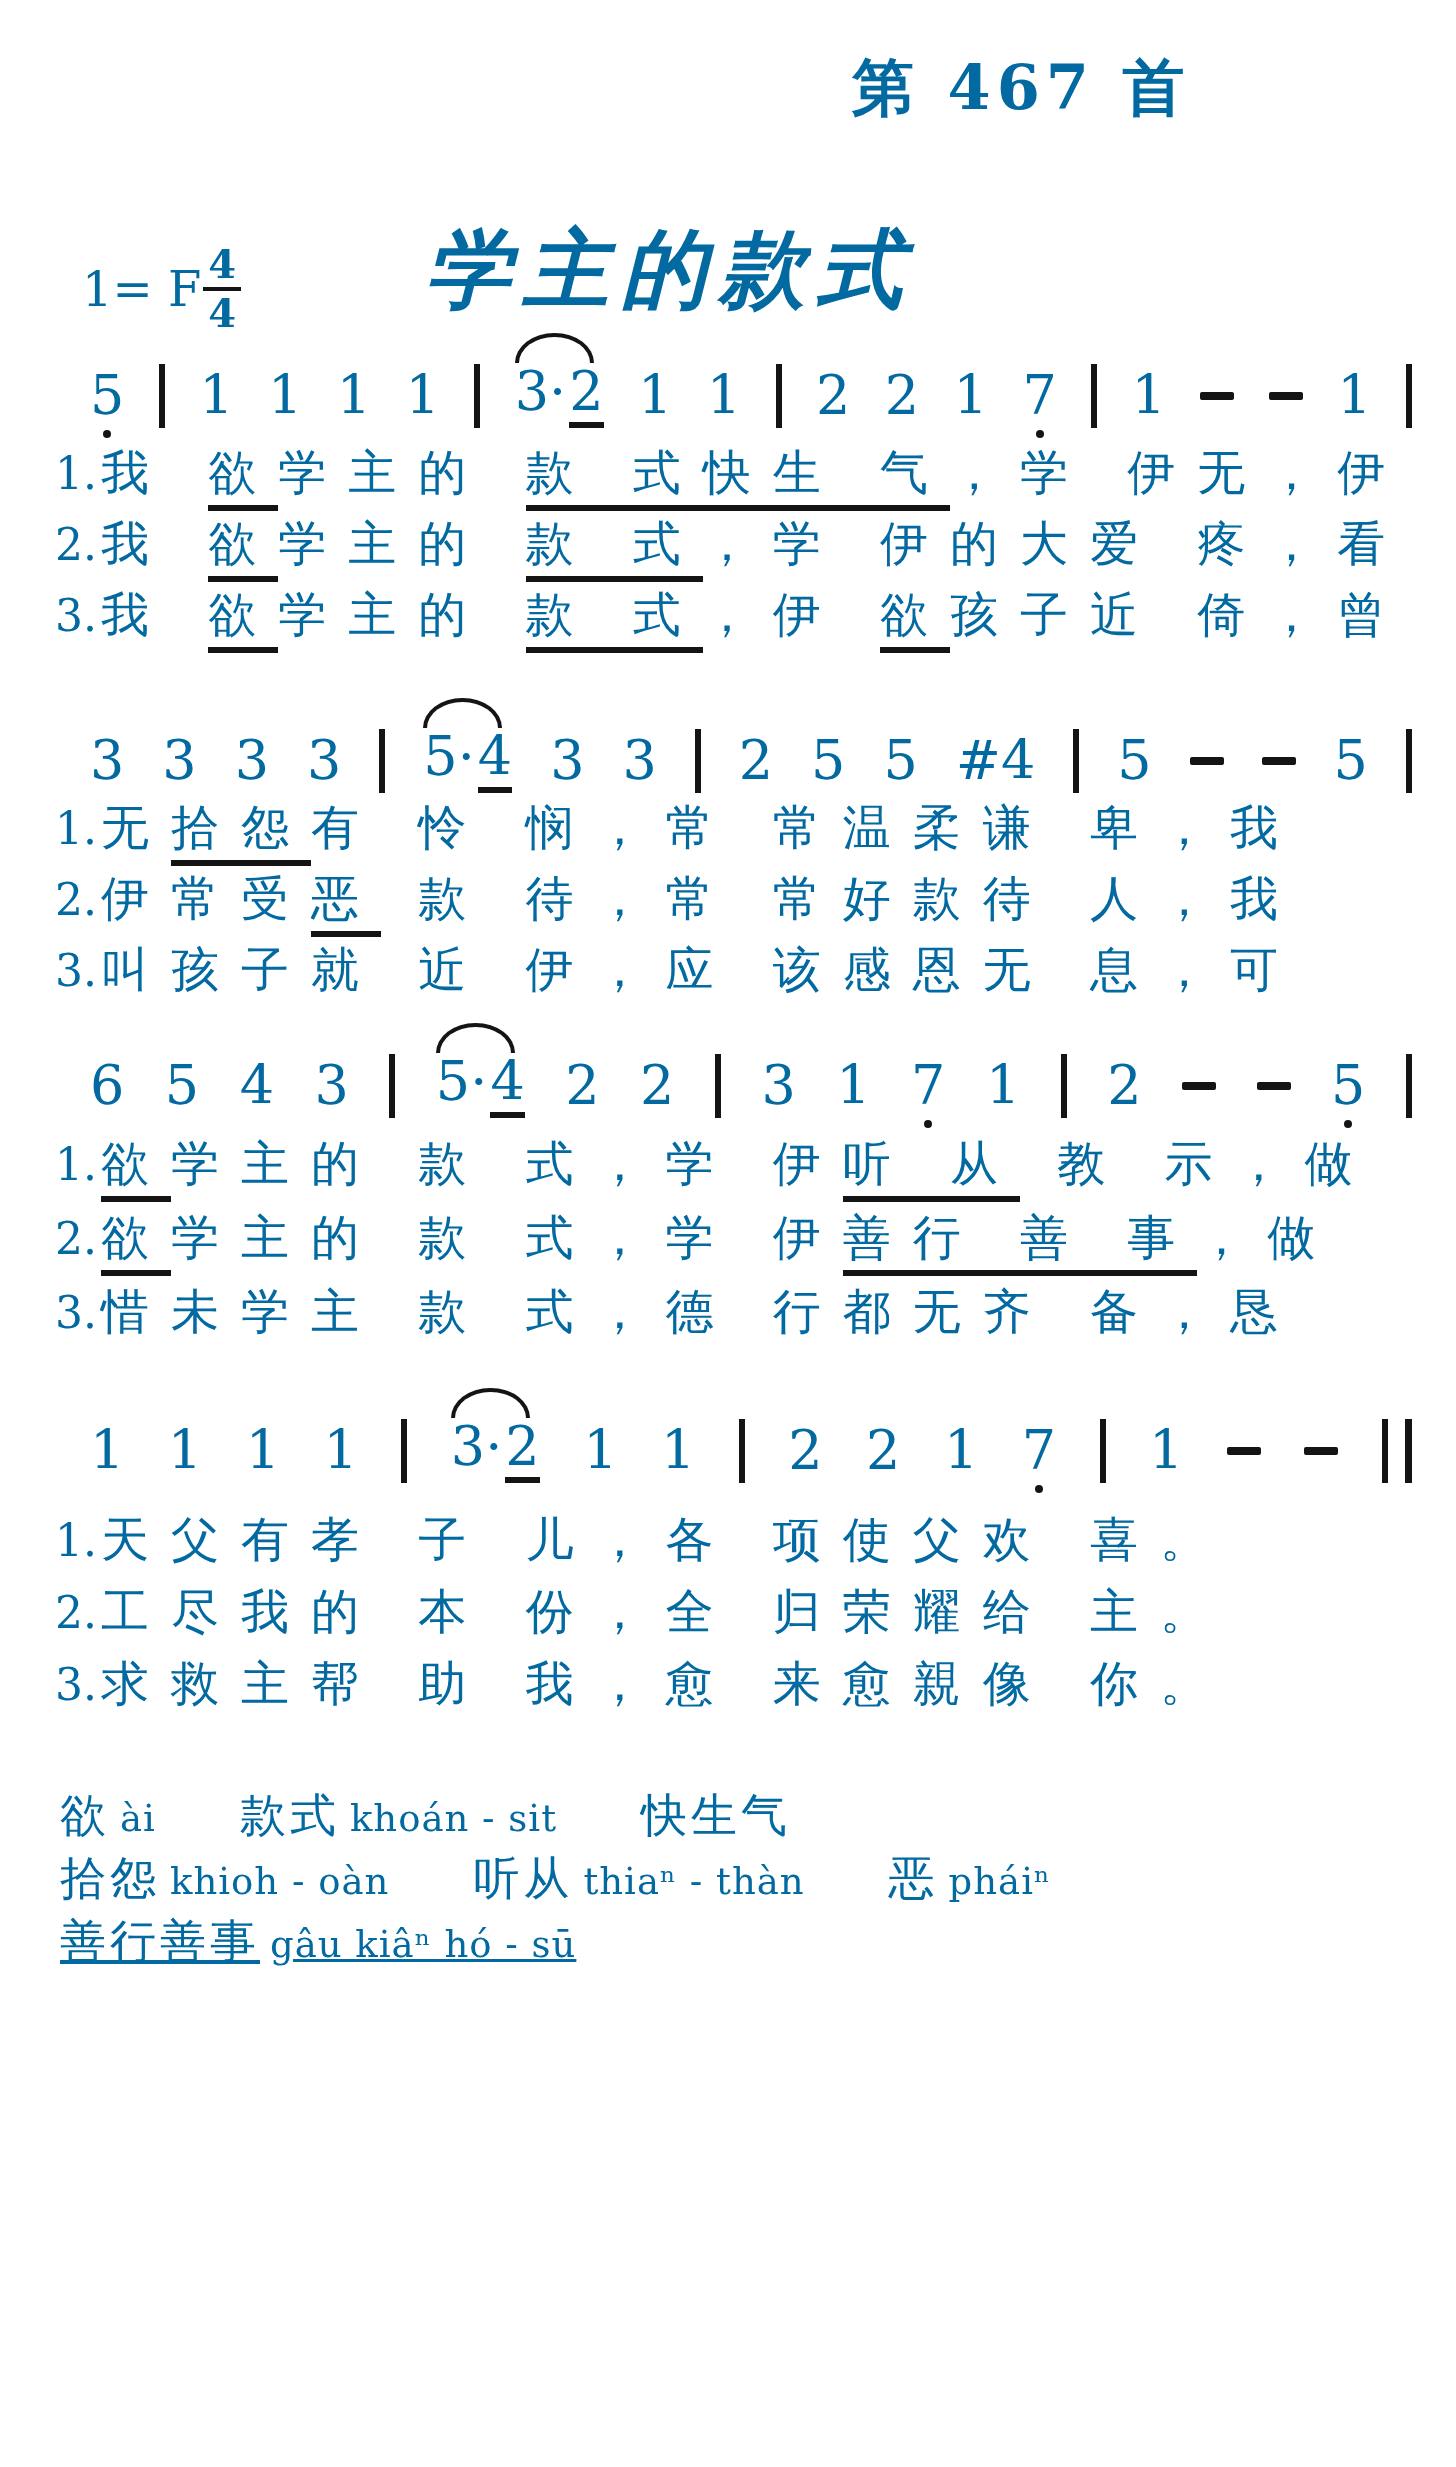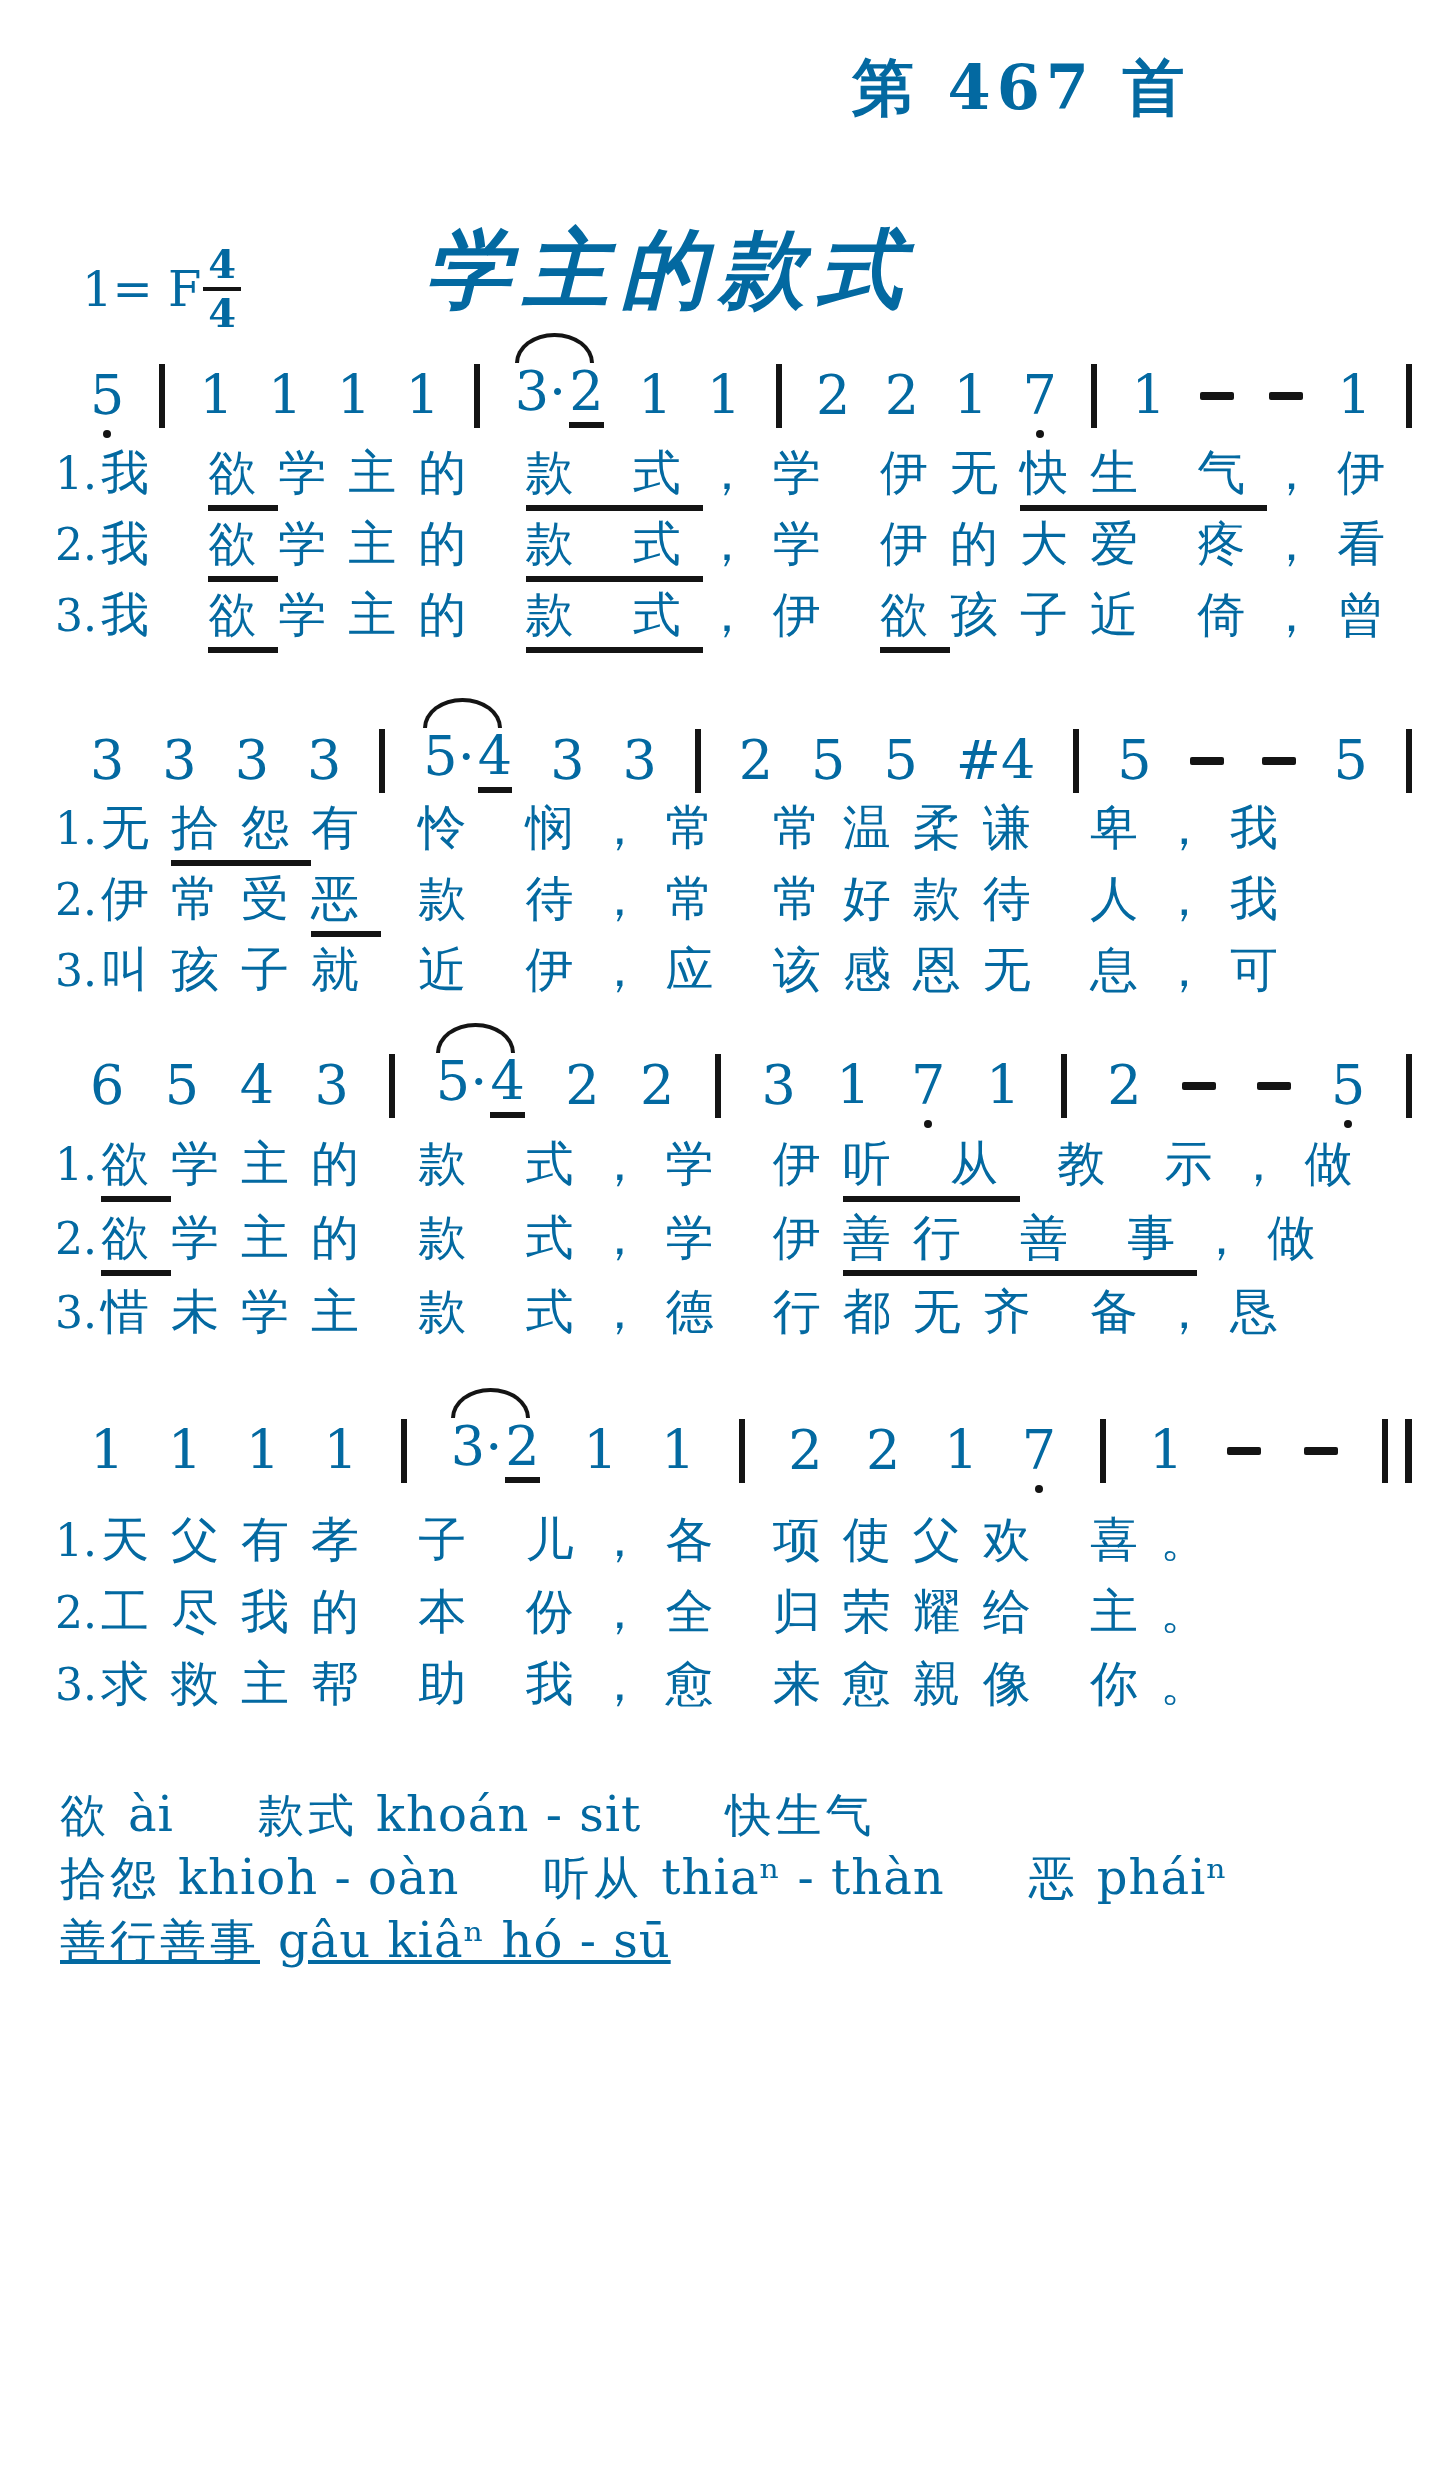--- a/index.html
+++ b/index.html
@@ -61,21 +61,21 @@
   .seg{white-space:pre;}
   .seg.u{border-bottom:6px solid #141414;padding-bottom:5px;}
   
   .footnote{
     position:absolute;left:60px;
     display:flex;align-items:baseline;gap:84px;
     font-size:46px;white-space:pre;
   }
   .fn-entry{display:inline-flex;align-items:baseline;}
   .fn-zh{letter-spacing:4px;}
-  .fn-roman{font-size:48px;margin-left:18px;letter-spacing:1px;}
+  .fn-roman{font-size:37px;margin-left:10px;letter-spacing:1px;}
 </style>
 </head>
 <body>
 
 <div class="page">
 
   <div class="hymn-number">第 467 首</div>
 
   <div class="key-sig">
     <span>1= F</span>
@@ -104,21 +104,21 @@
         <span class="tok">2</span>
         <span class="tok">1</span>
         <span class="tok low">7</span>
         <span class="tok bar"></span>
         <span class="tok">1</span>
         <span class="tok dash"></span>
         <span class="tok dash"></span>
         <span class="tok">1</span>
         <span class="tok bar"></span>
       </div>
-      <div class="lyric" style="top: 445px;"><span class="num">1.</span><span class="seg">我 </span><span class="seg u">欲</span><span class="seg">学主的 </span><span class="seg u">款 式</span><span class="seg">，学 伊无</span><span class="seg u">快生 气</span><span class="seg">，伊</span></div>
+      <div class="lyric" style="top: 445px;"><span class="num">1.</span><span class="seg">我 </span><span class="seg u">欲</span><span class="seg">学主的 </span><span class="seg u">款 式</span><span class="seg u">快生 气</span><span class="seg">，学 伊无</span><span class="seg">，伊</span></div>
       <div class="lyric" style="top: 516px;"><span class="num">2.</span><span class="seg">我 </span><span class="seg u">欲</span><span class="seg">学主的 </span><span class="seg u">款 式</span><span class="seg">，学 伊的大爱 疼，看</span></div>
       <div class="lyric" style="top: 587px;"><span class="num">3.</span><span class="seg">我 </span><span class="seg u">欲</span><span class="seg">学主的 </span><span class="seg u">款 式</span><span class="seg">，伊 </span><span class="seg u">欲</span><span class="seg">孩子近 倚，曾</span></div>
       <div class="notation" style="top: 715px;">
         <span class="tok">3</span>
         <span class="tok">3</span>
         <span class="tok">3</span>
         <span class="tok">3</span>
         <span class="tok bar"></span>
         <span class="tok group"><span class="slur"></span><span>5·</span><span class="und">4</span></span>
         <span class="tok">3</span>

